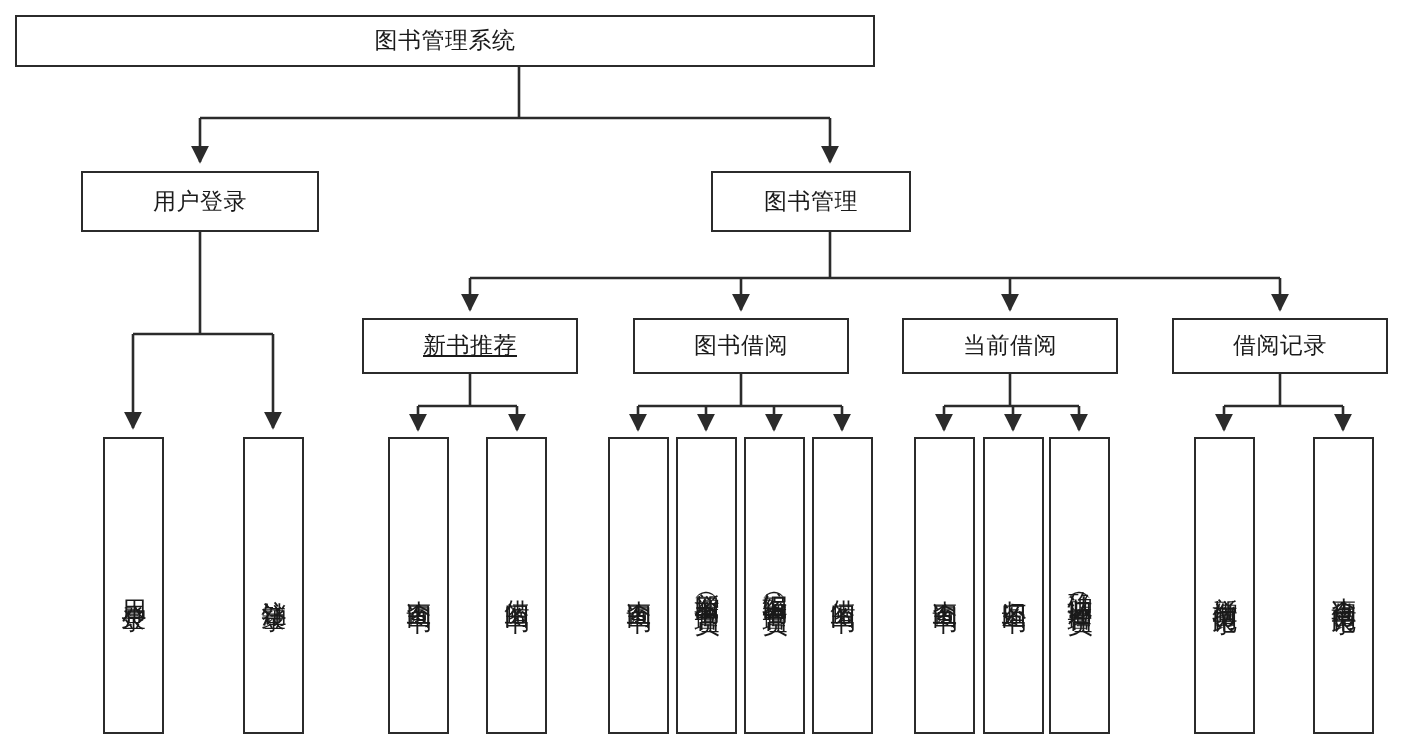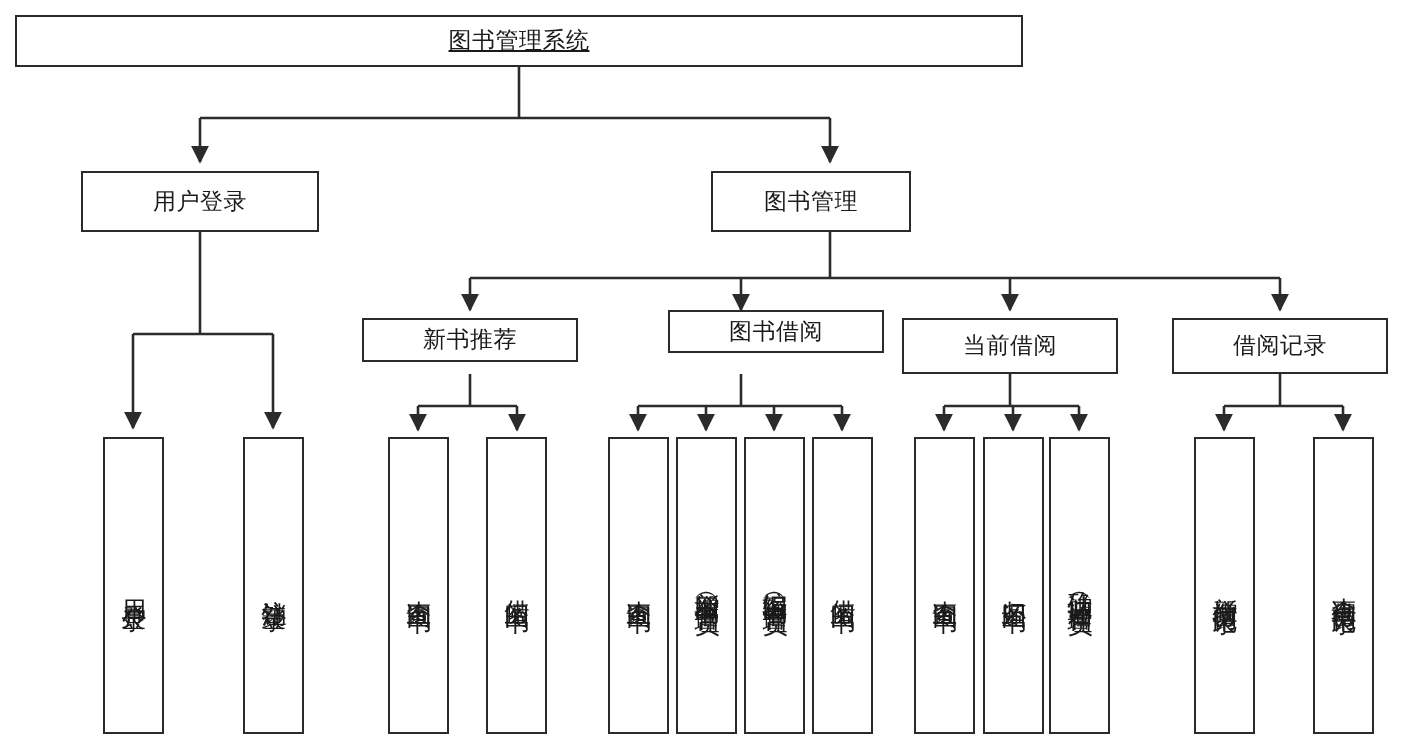--- a/index.html
+++ b/index.html
@@ -112,35 +112,35 @@
       <path d="M 1013 406 L 1013 430" marker-end="url(#arrow)"></path>
       <path d="M 1079 406 L 1079 430" marker-end="url(#arrow)"></path>
 
       <path d="M 1280 374 L 1280 406"></path>
       <path d="M 1224 406 L 1343 406"></path>
       <path d="M 1224 406 L 1224 430" marker-end="url(#arrow)"></path>
       <path d="M 1343 406 L 1343 430" marker-end="url(#arrow)"></path>
     </g>
   </svg>
 
-  <div class="node horiz" id="node-root" style="left: 15px; top: 15px; width: 1008px; height: 52px; text-decoration: underline;">
+  <div class="node horiz" id="node-root" style="left: 15px; top: 15px; width: 860px; height: 52px;">
     <span class="label">图书管理系统</span>
   </div>
 
   <div class="node horiz" id="node-user-login" style="left: 81px; top: 171px; width: 238px; height: 61px;">
     <span class="label">用户登录</span>
   </div>
   <div class="node horiz" id="node-book-manage" style="left: 711px; top: 171px; width: 200px; height: 61px;">
     <span class="label">图书管理</span>
   </div>
 
-  <div class="node horiz" id="node-new-book-recommend" style="left: 362px; top: 318px; width: 216px; height: 44px;">
+  <div class="node horiz" id="node-new-book-recommend" style="left: 362px; top: 318px; width: 216px; height: 56px; text-decoration: underline;">
     <span class="label">新书推荐</span>
   </div>
-  <div class="node horiz" id="node-book-borrow" style="left: 633px; top: 310px; width: 216px; height: 43px; margin-left: 35px;">
+  <div class="node horiz" id="node-book-borrow" style="left: 633px; top: 318px; width: 216px; height: 56px;">
     <span class="label">图书借阅</span>
   </div>
   <div class="node horiz" id="node-current-borrow" style="left: 902px; top: 318px; width: 216px; height: 56px; font-family: Liberation Serif, serif;">
     <span class="label">当前借阅</span>
   </div>
   <div class="node horiz" id="node-borrow-record" style="left: 1172px; top: 318px; width: 216px; height: 56px;">
     <span class="label">借阅记录</span>
   </div>
 
   <div class="node vert" id="node-leaf-user-login" style="left: 103px; top: 437px; width: 61px; height: 297px;">

